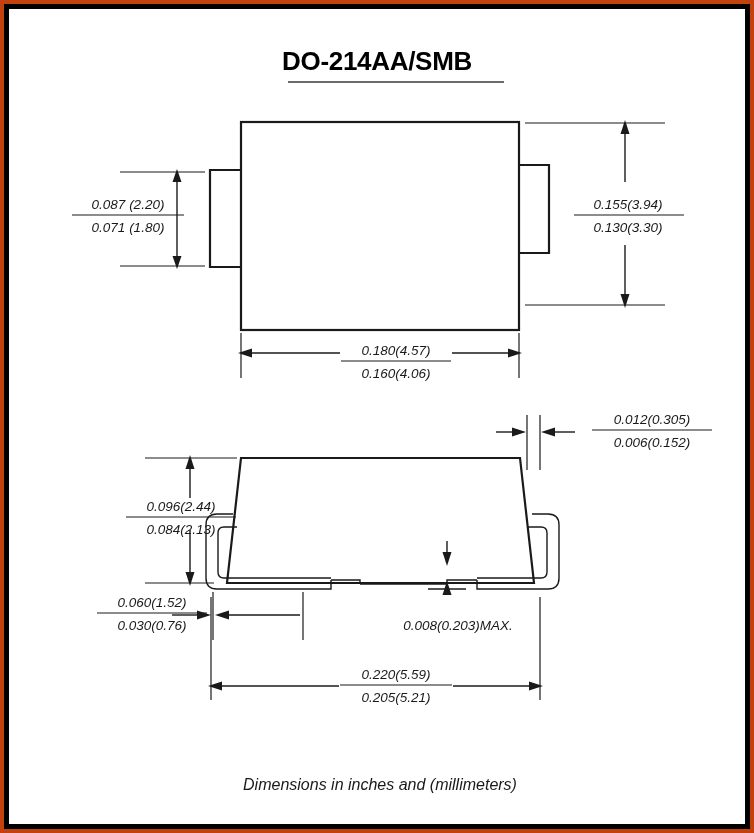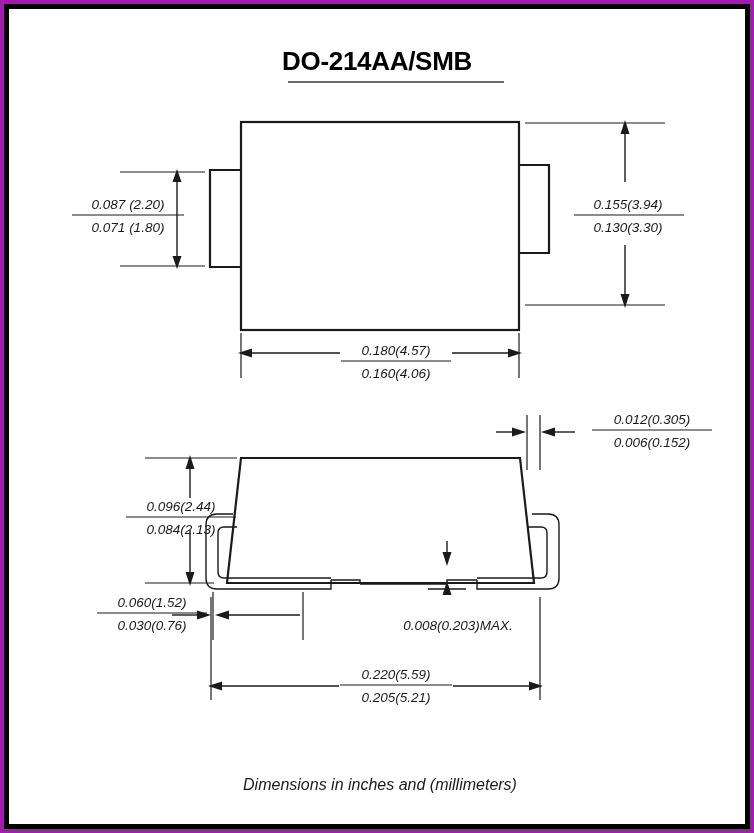--- a/index.html
+++ b/index.html
@@ -4,21 +4,21 @@
 <style>
   html, body {
     margin: 0;
     padding: 0;
     background: #ffffff;
   }
   #page {
     position: relative;
     width: 754px;
     height: 833px;
-    background: #a21caf;
+    background: #c2410c;
     font-family: "Liberation Sans", sans-serif;
     overflow: hidden;
   }
   #frame {
     position: absolute;
     left: 4px;
     top: 4px;
     width: 746px;
     height: 825px;
     border: 5px solid #000000;

